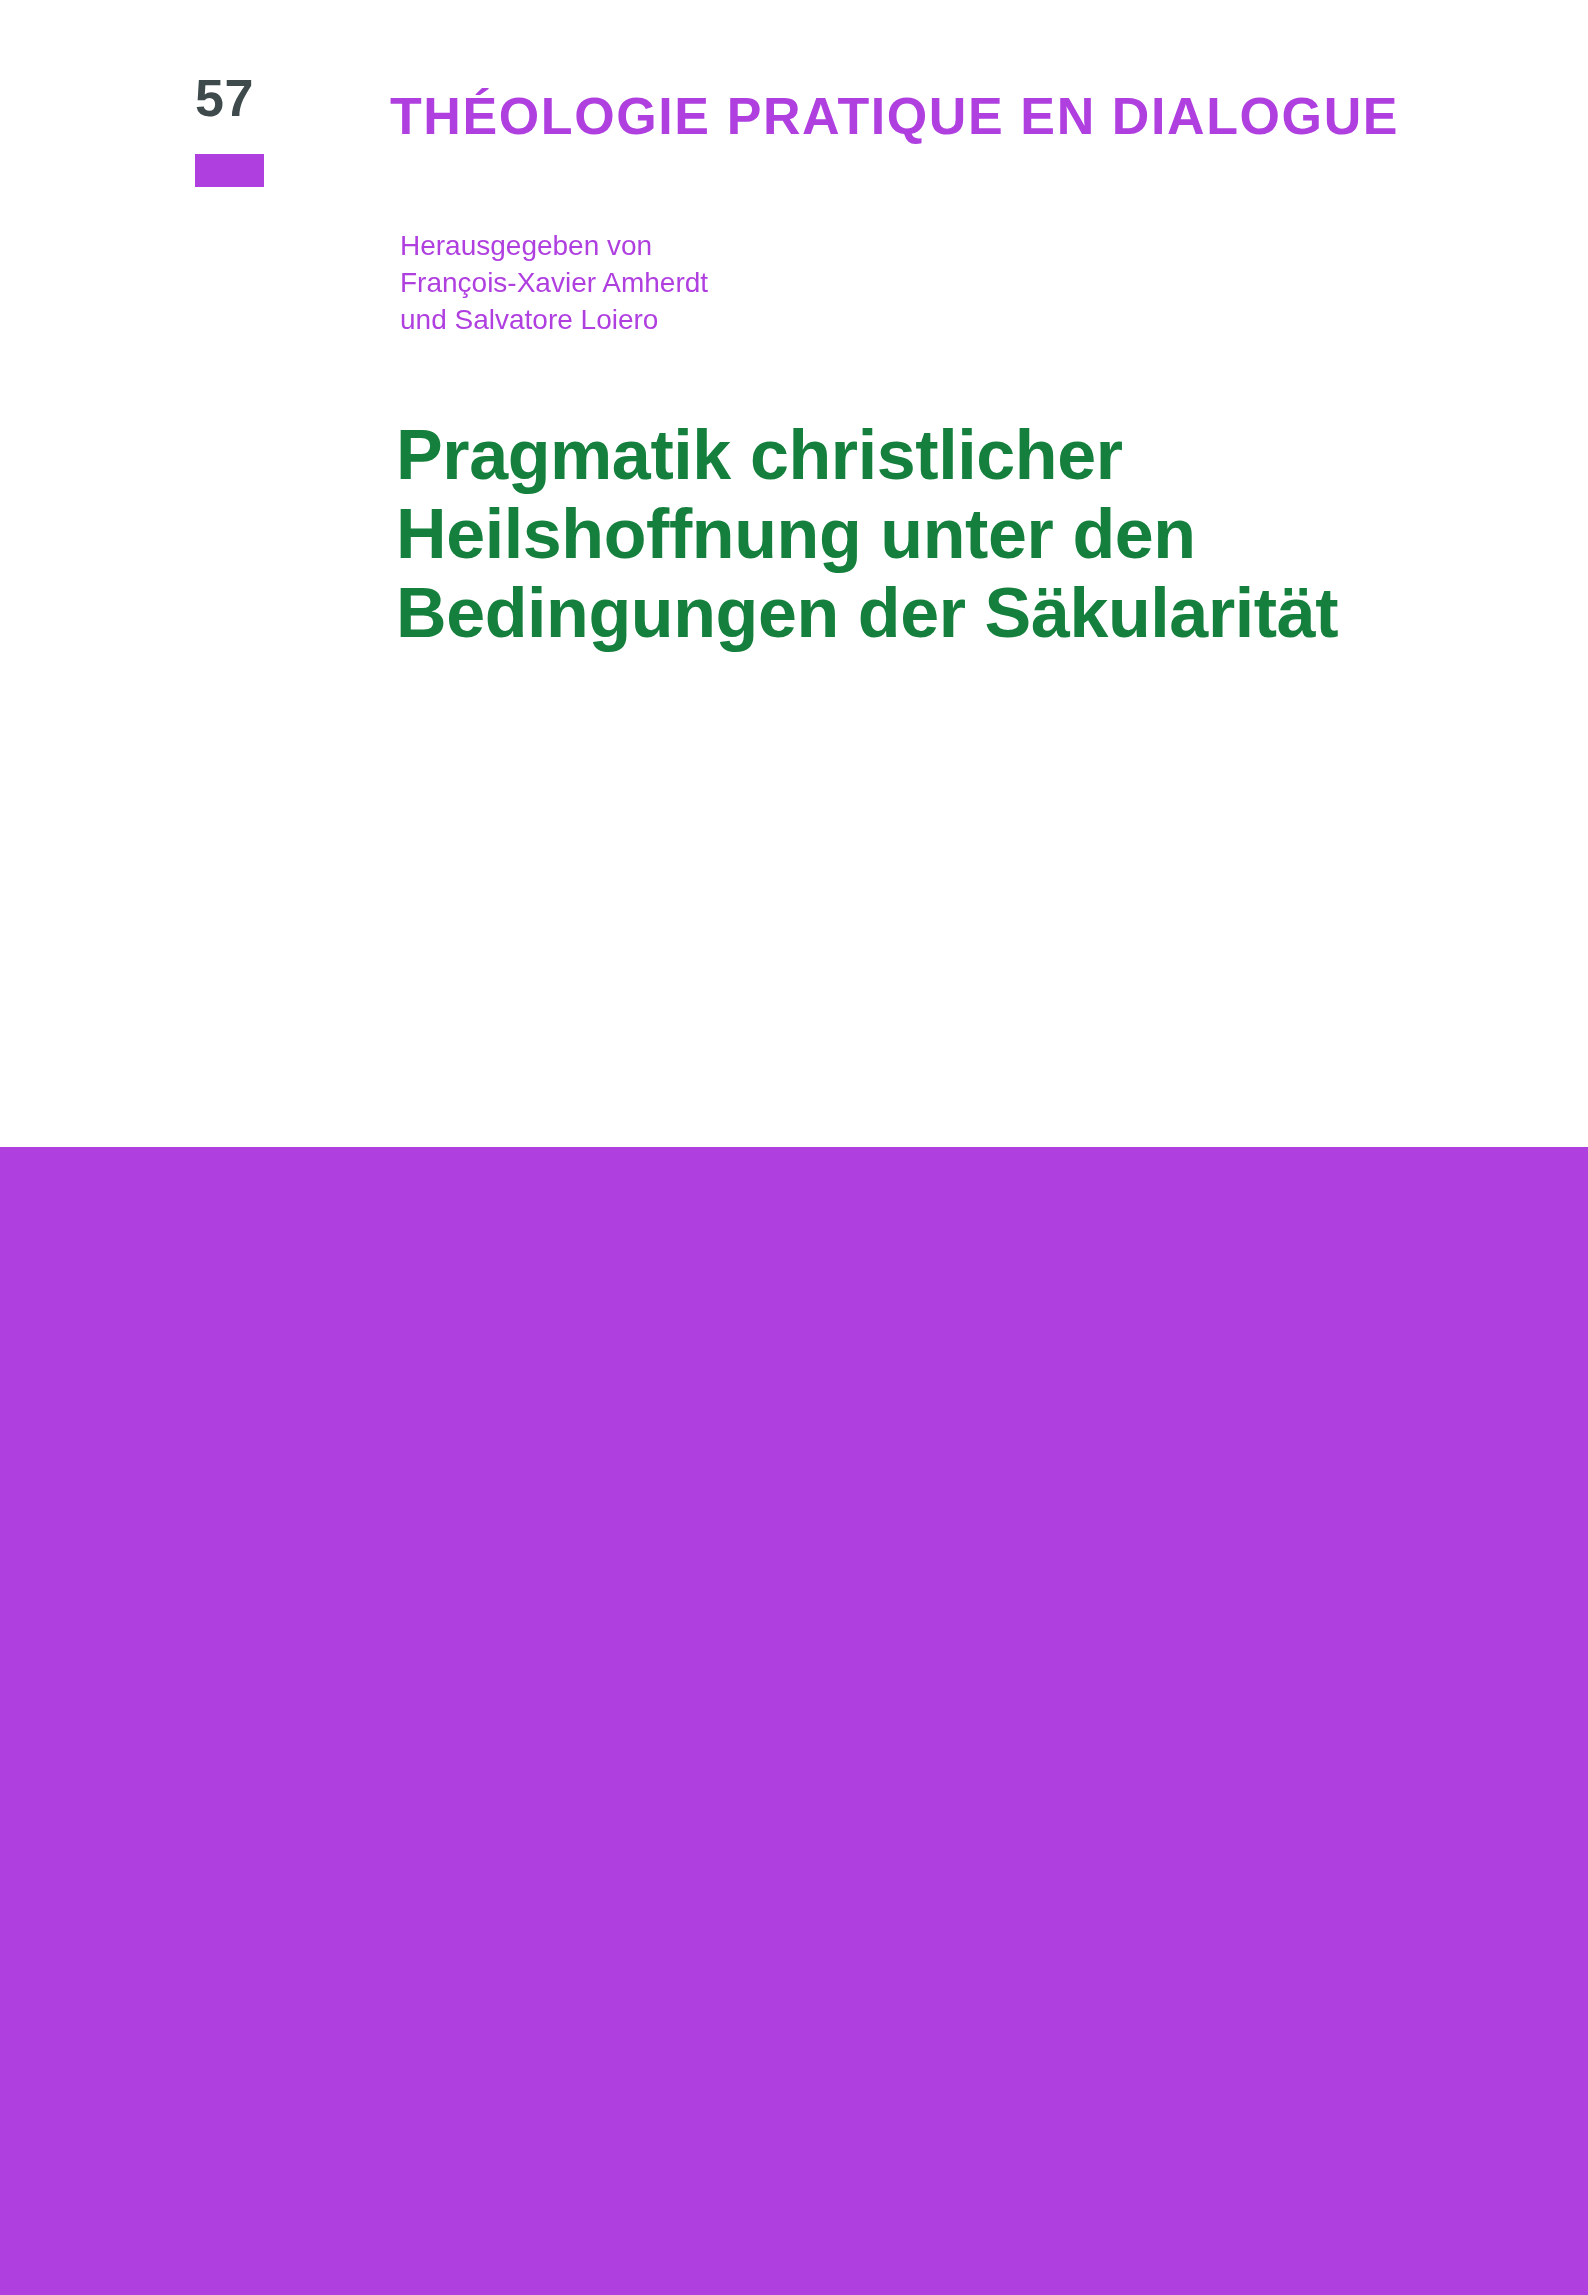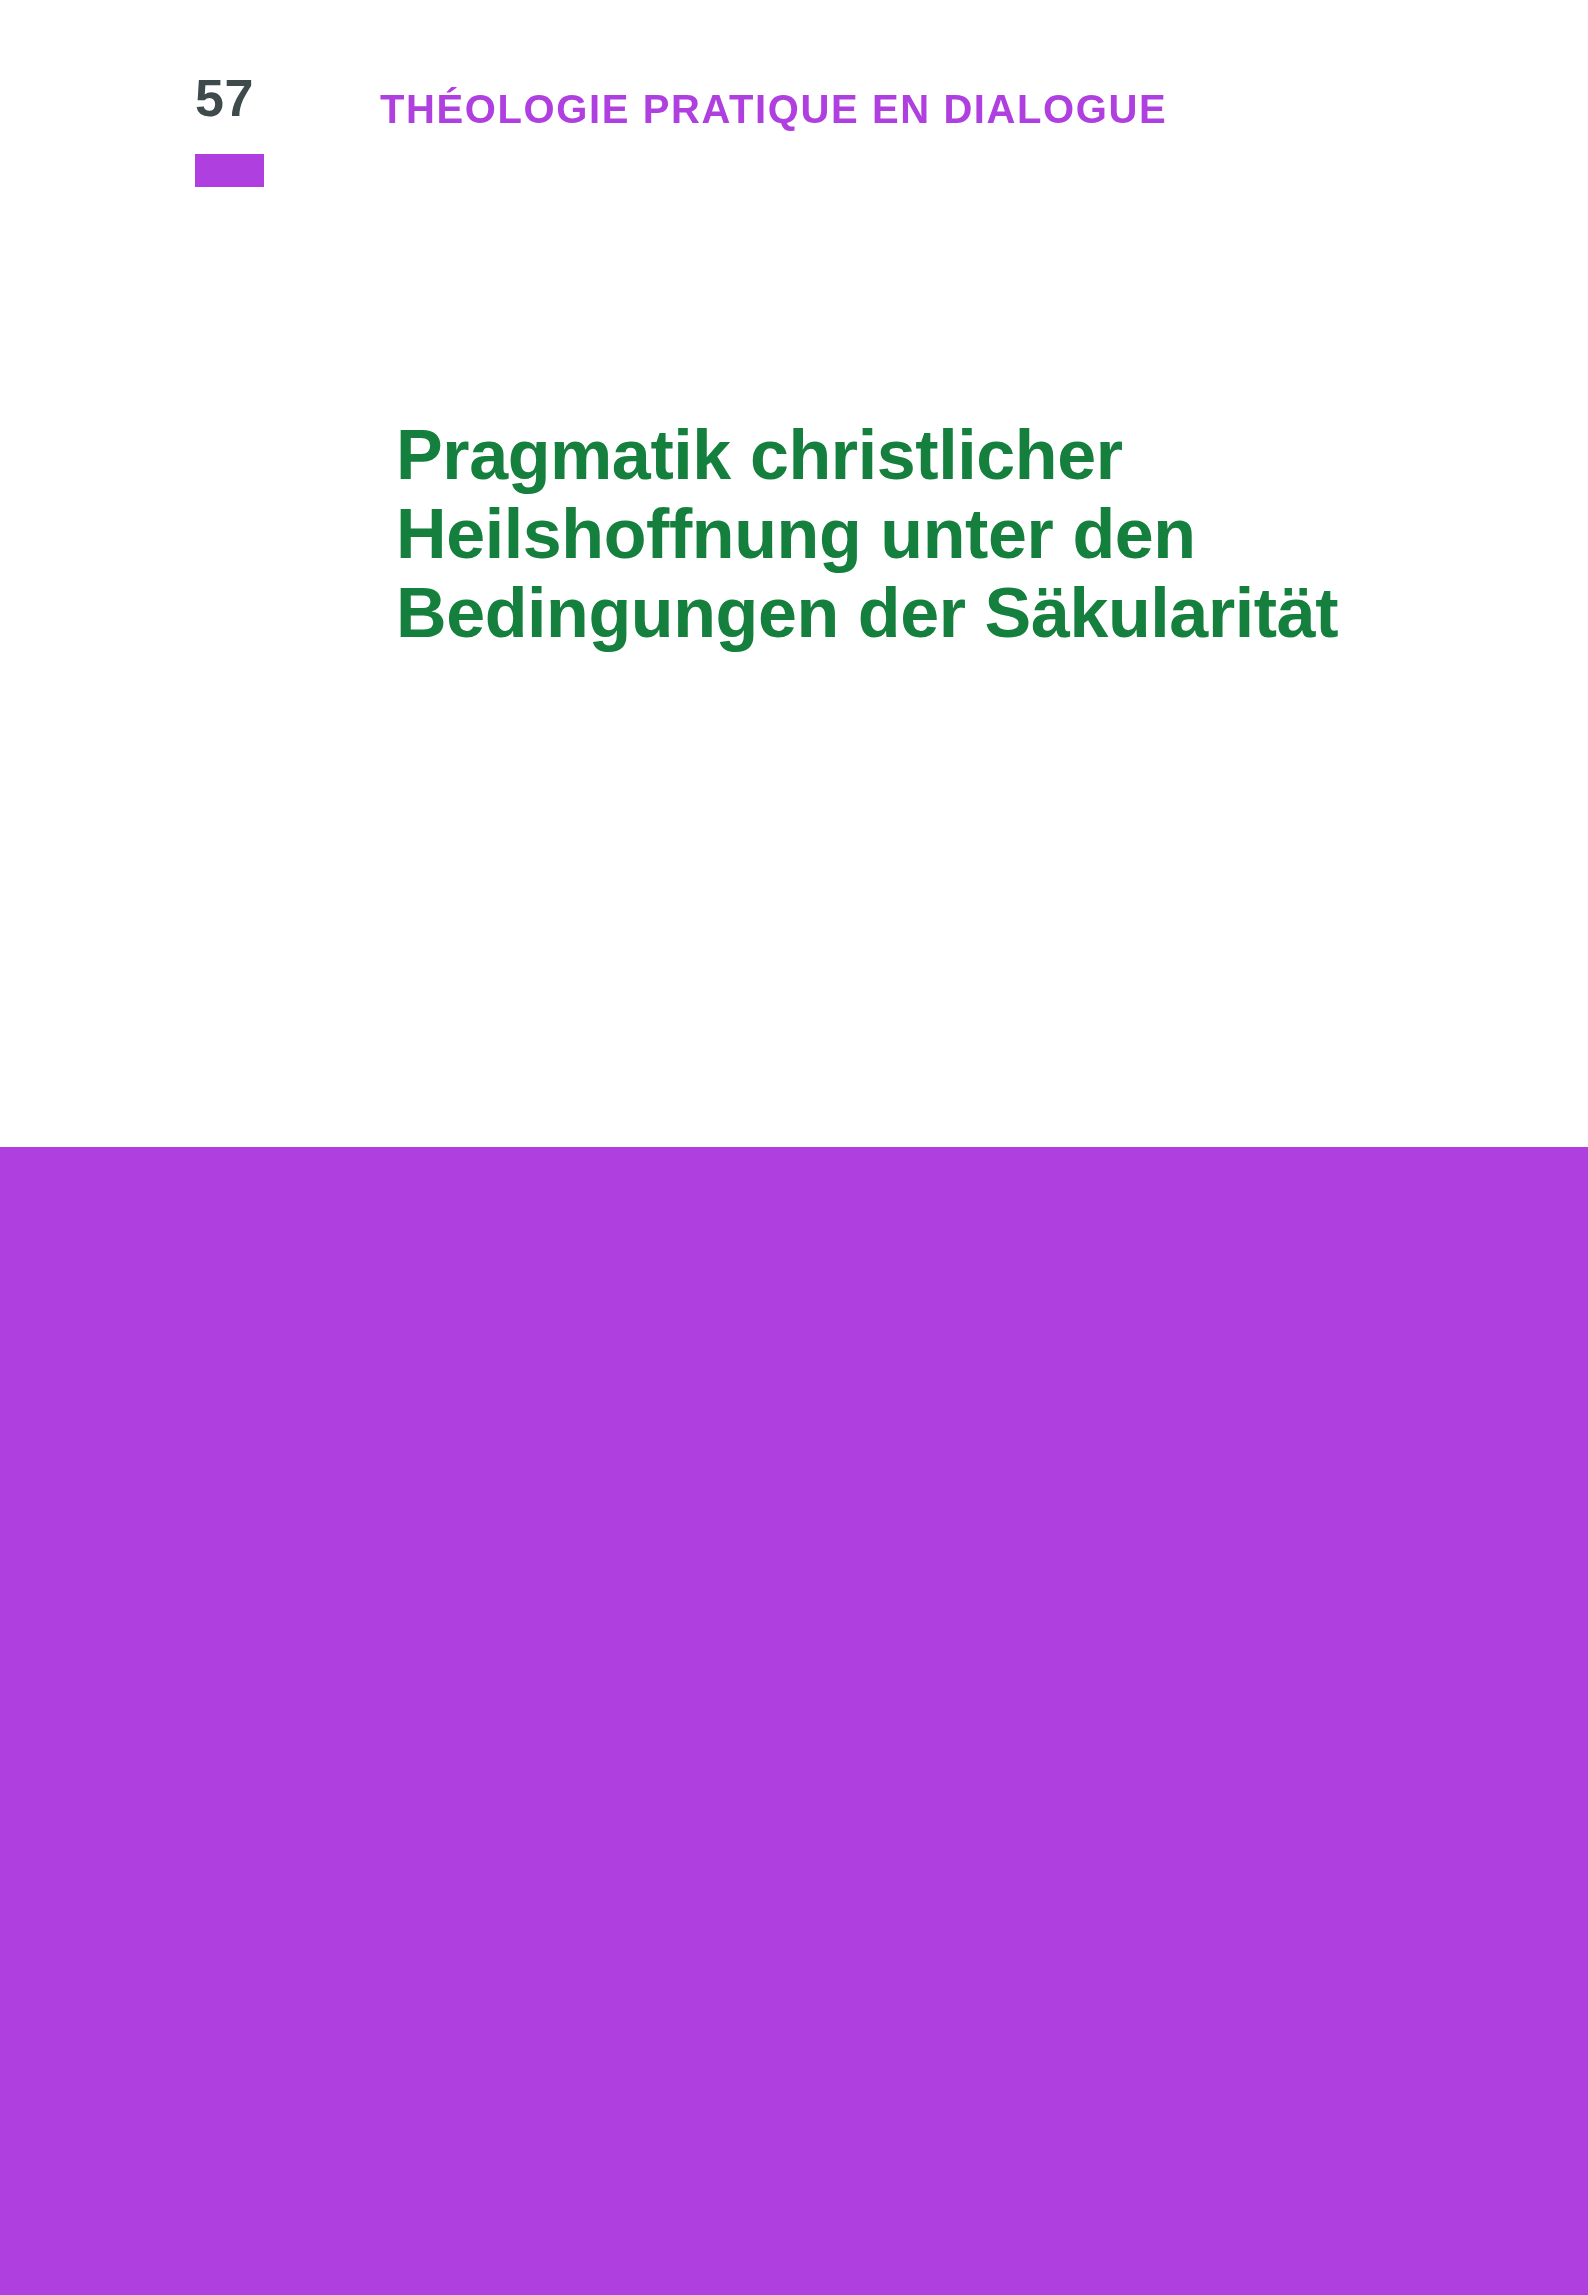--- a/index.html
+++ b/index.html
@@ -40,25 +40,25 @@
     position: absolute;
     left: 195px;
     top: 154px;
     width: 69px;
     height: 33px;
     background: #b03fe0;
   }
   
   .series-title {
     position: absolute;
-    left: 380px;
+    left: 390px;
     top: 85px;
     width: 1076px;
     color: #b03fe0;
-    font-size: 40px;
+    font-size: 52px;
     font-weight: bold;
     letter-spacing: 1.6px;
     line-height: 1.22;
   }
   .series-title .line2 { display: block; }
 
   .series-editors {
     position: absolute;
     left: 400px;
     top: 228px;
@@ -112,20 +112,23 @@
   <div class="top-area">
 
     <div class="series-number">57</div>
 
     <div class="series-swatch"></div>
 
     <div class="series-title">
       <span>THÉOLOGIE PRATIQUE EN DIALOGUE</span>
     </div>
 
+    <div class="series-editors" style="white-space: pre-line;">Herausgegeben von
+François-Xavier Amherdt
+und Salvatore Loiero</div>
 
     <div class="main-title">Pragmatik christlicher Heilshoffnung unter den Bedingungen der Säkularität</div>
 
   </div>
 
   <div class="purple-area">
 
     
 
     

